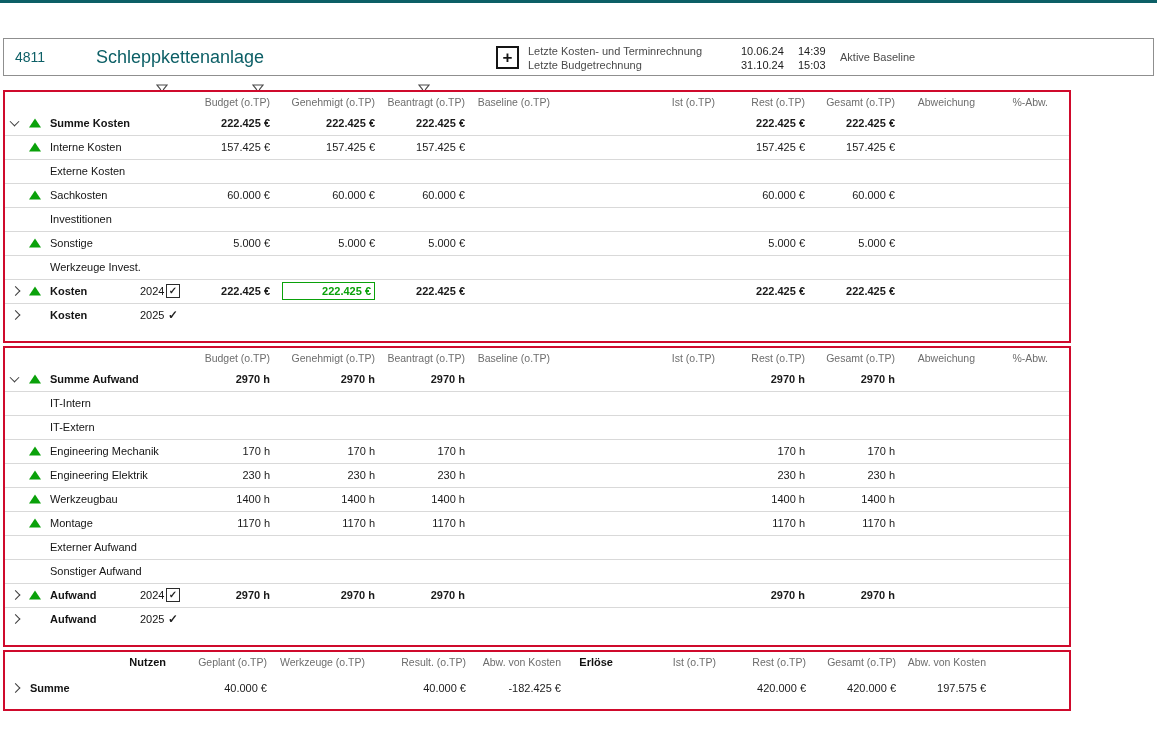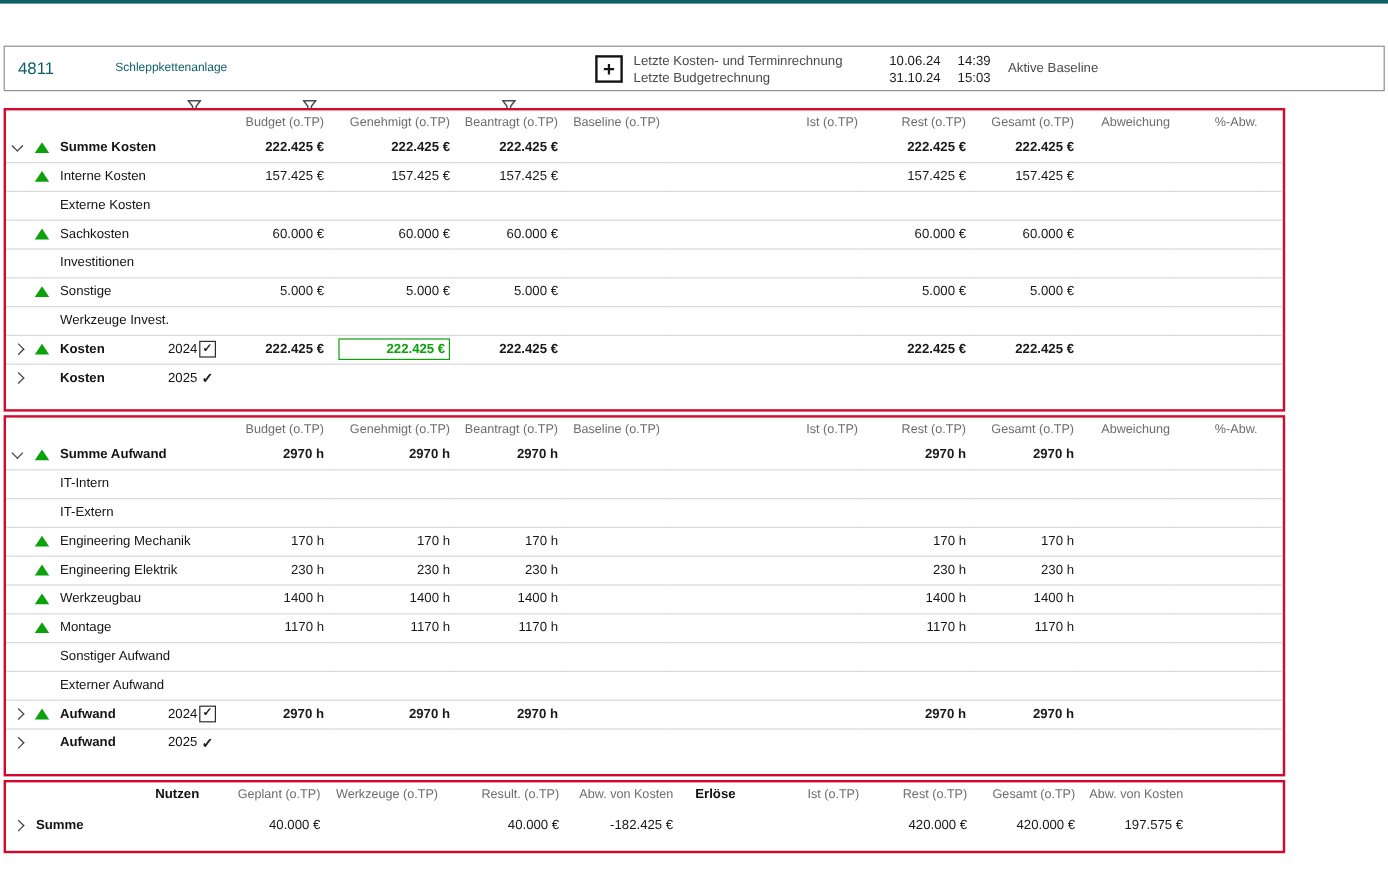--- a/index.html
+++ b/index.html
@@ -7,21 +7,21 @@
   .page { position: relative; width: 1157px; height: 738px; background: #fff; overflow: hidden; font-family: "Liberation Sans", sans-serif; }
 
   .topline { position: absolute; left: 0; top: 0; width: 100%; height: 3px; background: var(--teal, #0c5f66); }
 
   .recalc { position: absolute; left: 983px; top: 9px; width: 153px; height: 24px; background: #fff;
             border: 1px solid #2f2f2f; display: flex; align-items: center; gap: 8px; padding: 0 10px;
             font-size: 11.5px; color: #141414; cursor: pointer; font-family: inherit; }
 
   .hdr { position: absolute; left: 3px; top: 38px; width: 1151px; height: 38px; border: 1px solid #8f8f8f; background: #fff; }
   .pid   { position: absolute; left: 11px; top: 50%; transform: translateY(-50%); font-size: 14px;   color: var(--teal, #0c5f66); }
-  .pname { position: absolute; left: 92px; top: 50%; transform: translateY(-50%); font-size: 10px; color: var(--teal, #0c5f66); }
+  .pname { position: absolute; left: 92px; top: 50%; transform: translateY(-50%); font-size: 18px; color: var(--teal, #0c5f66); }
   .plusbtn { position: absolute; left: 492px; top: 7px; width: 23px; height: 23px; border: 2px solid #151515;
              background: #fff; display: flex; align-items: center; justify-content: center;
              font-size: 17px; font-weight: 700; color: #151515; line-height: 1; cursor: pointer; font-family: inherit; }
   .calclabels { position: absolute; left: 524px; top: 5px; font-size: 11px; line-height: 14px; color: #4a4a4a; white-space: nowrap; }
   .calcdates  { position: absolute; left: 737px; top: 5px; display: grid; grid-template-columns: 57px auto;
                 font-size: 11px; line-height: 14px; color: #1c1c1c; }
   .abaseline  { position: absolute; left: 836px; top: 50%; transform: translateY(-50%); font-size: 11px; color: #4a4a4a; }
 
   .fico { position: absolute; top: 82px; width: 12px; height: 12px; cursor: pointer; }
 
@@ -421,36 +421,36 @@
             <td class="val"></td>
             <td class="val"></td>
             <td class="val">1170 h</td>
             <td class="val">1170 h</td>
             <td class="val"></td>
             <td class="val"></td>
             <td></td>
           </tr>
           <tr>
             <td class="labelcell">
+              <span class="rlabel">Externer Aufwand</span>
+            </td>
+            <td class="val"></td>
+            <td class="val"></td>
+            <td class="val"></td>
+            <td class="val"></td>
+            <td class="val"></td>
+            <td class="val"></td>
+            <td class="val"></td>
+            <td class="val"></td>
+            <td class="val"></td>
+            <td></td>
+          </tr>
+          <tr>
+            <td class="labelcell">
               <span class="rlabel">Sonstiger Aufwand</span>
-            </td>
-            <td class="val"></td>
-            <td class="val"></td>
-            <td class="val"></td>
-            <td class="val"></td>
-            <td class="val"></td>
-            <td class="val"></td>
-            <td class="val"></td>
-            <td class="val"></td>
-            <td class="val"></td>
-            <td></td>
-          </tr>
-          <tr>
-            <td class="labelcell">
-              <span class="rlabel">Externer Aufwand</span>
             </td>
             <td class="val"></td>
             <td class="val"></td>
             <td class="val"></td>
             <td class="val"></td>
             <td class="val"></td>
             <td class="val"></td>
             <td class="val"></td>
             <td class="val"></td>
             <td class="val"></td>

